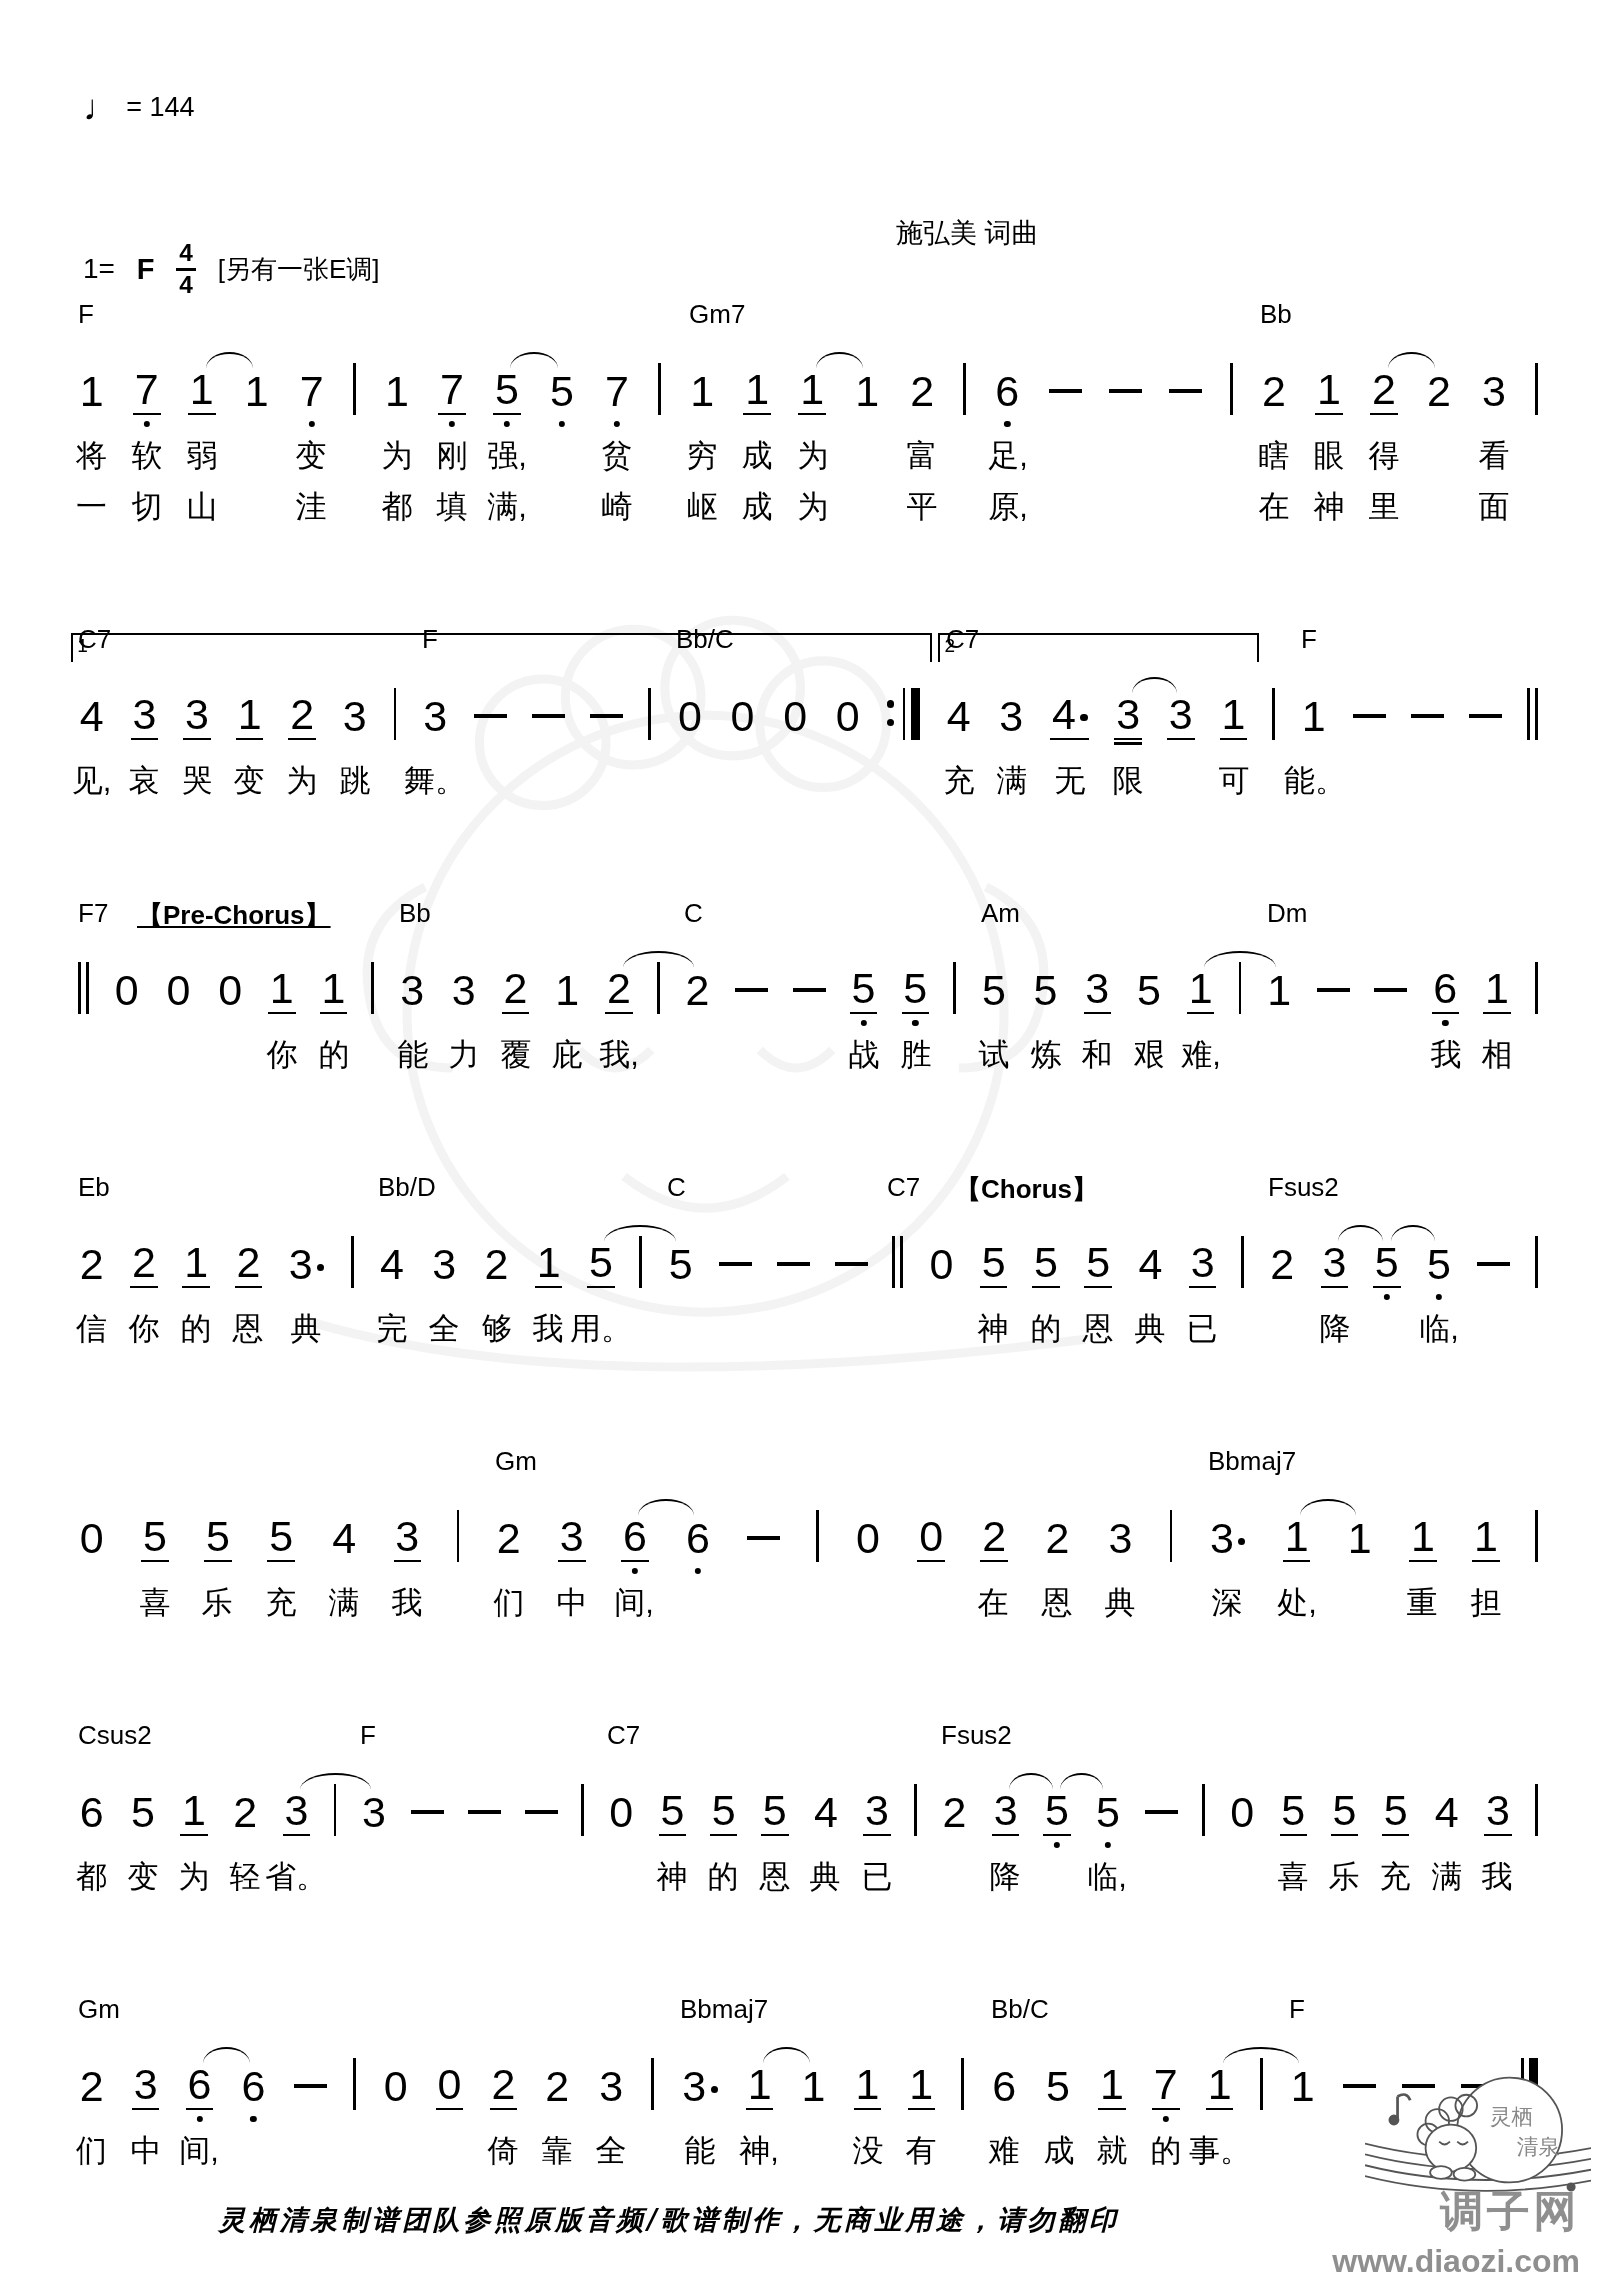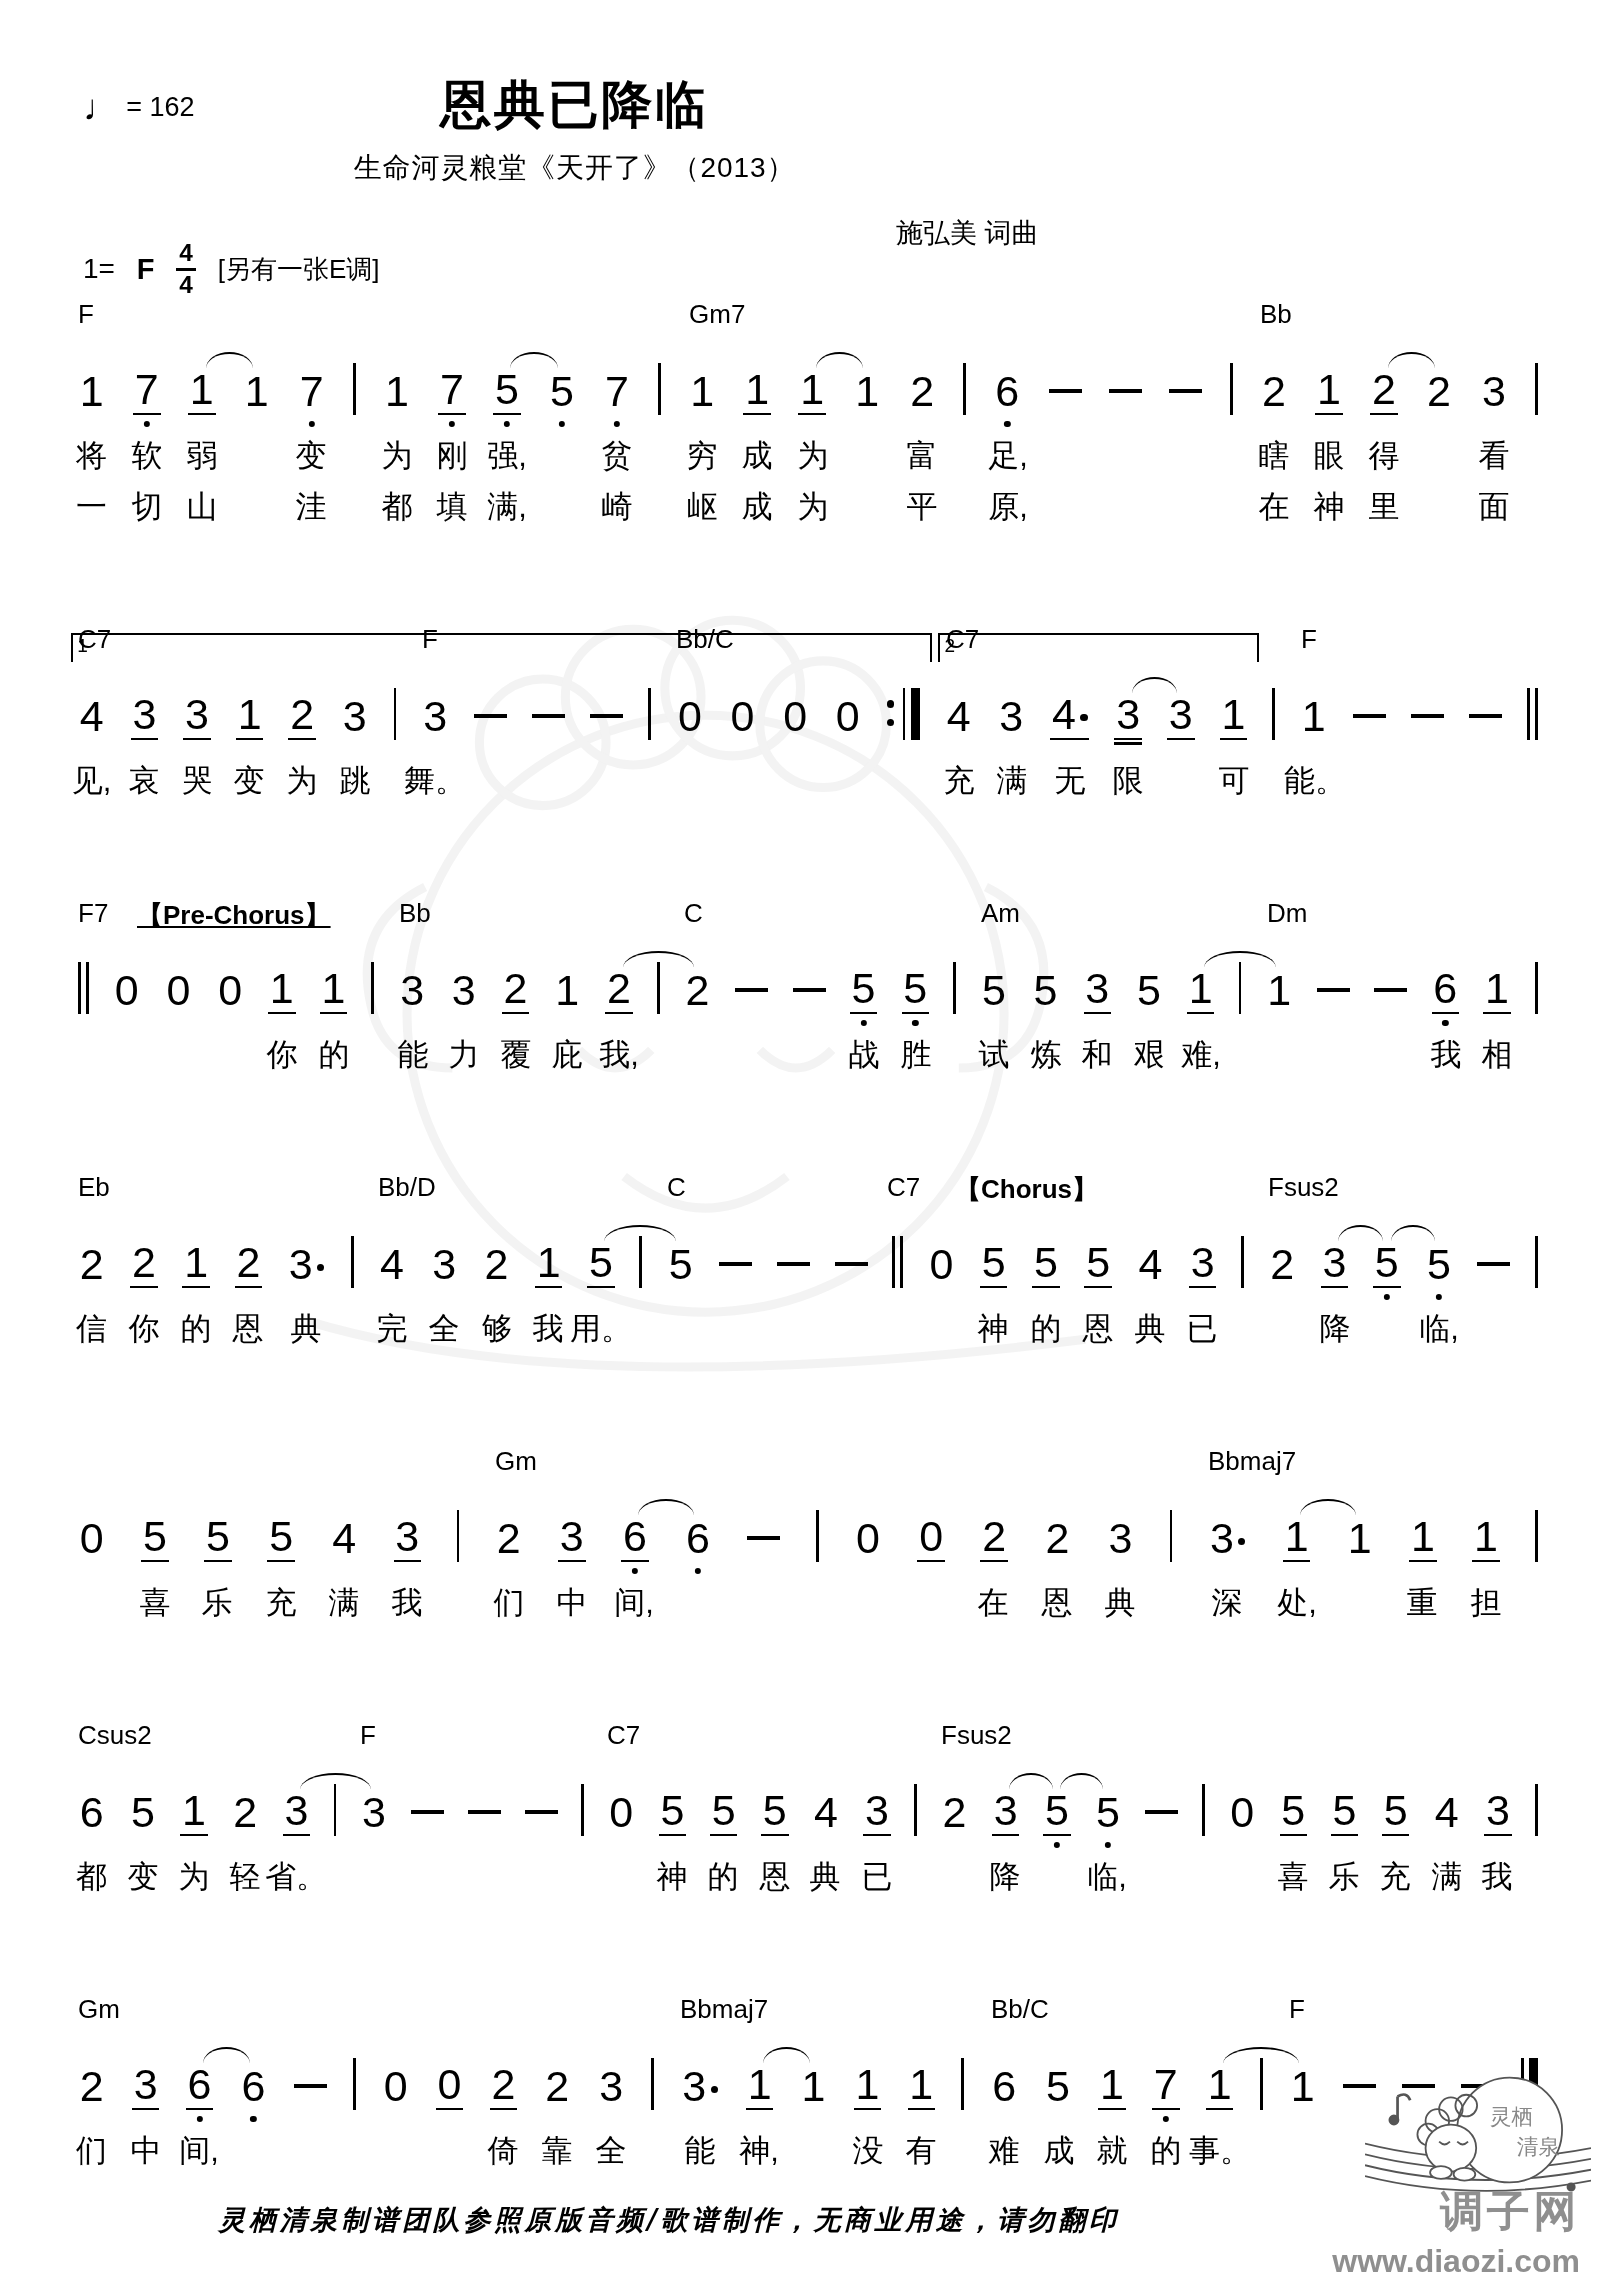--- a/index.html
+++ b/index.html
@@ -75,25 +75,21 @@
       <path d="M870 420 q80 40 60 130 q-15 70 -90 70"></path>
       <path d="M420 600 q40 40 80 0"></path>
         <path d="M620 600 q40 40 80 0"></path>
       <path d="M470 740 q90 70 180 0"></path>
       <path d="M120 900 q300 90 860 20"></path>
     </g>
   </svg>
 
   <div class="hdr">
     <div class="tempo">
-      <span class="tnote">♩</span><span>= 162</span>
-    </div>
-    <div class="titlewrap">
-      <h1>恩典已降临</h1>
-      <div class="subtitle">生命河灵粮堂《天开了》（2013）</div>
+      <span class="tnote">♩</span><span>= 144</span>
     </div>
     <div class="credit">施弘美 词曲</div>
     <div class="keyline">
       <span>1=</span>
         <span class="keyletter">F</span>
       <span class="ts">
         <span>4</span>
         <i class="tsline"></i>
         <span>4</span>
       </span>

